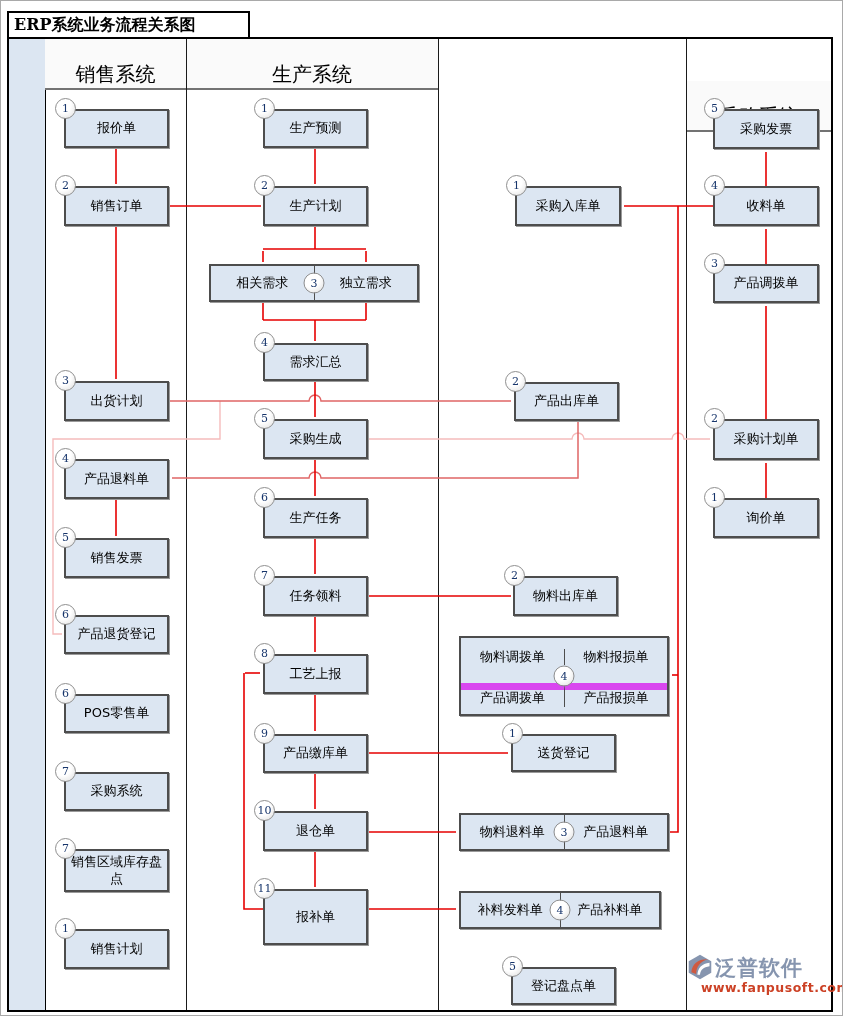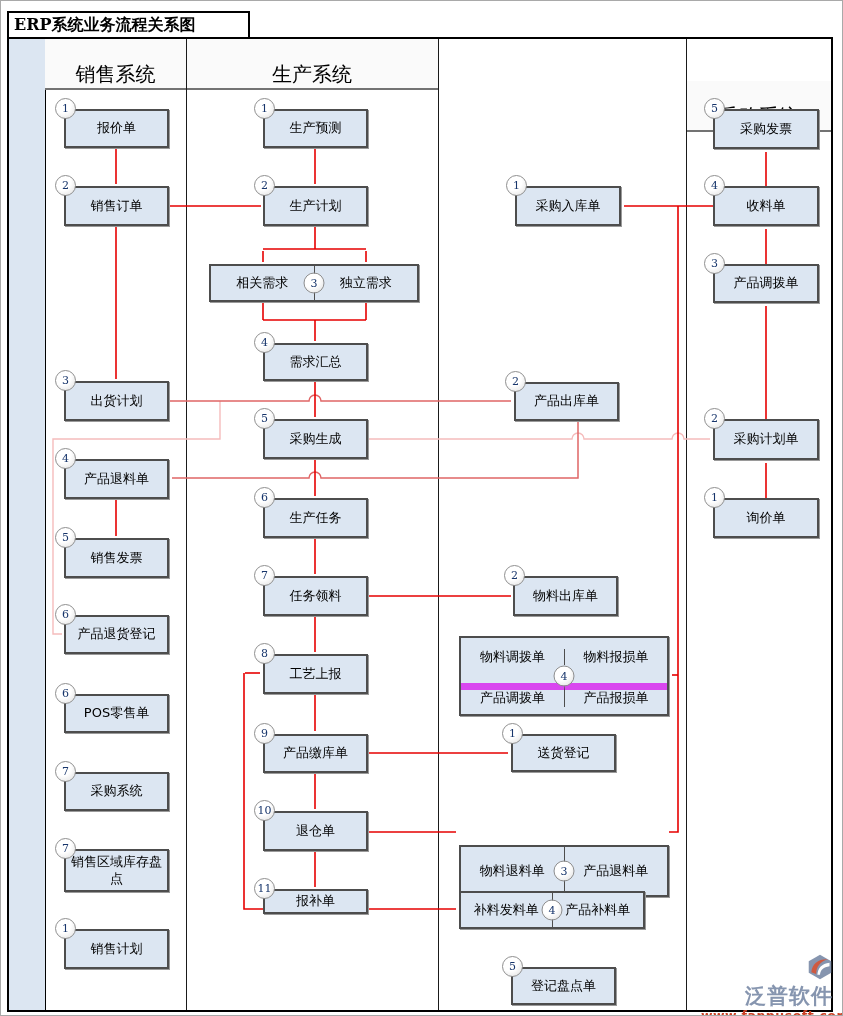--- a/index.html
+++ b/index.html
@@ -31,21 +31,21 @@
   .badge.center{left:50%;top:50%;transform:translate(-50%,-50%);}
   .node.split{padding:0;}
   .node.split .cell{flex:1;align-self:stretch;display:flex;align-items:center;justify-content:center;}
   .node.split .cr{border-left:1px solid #4d4d4d;}
   .node.grid4{display:grid;grid-template-columns:1fr 1fr;grid-template-rows:1fr 1fr;}
   .node.grid4 .cell{display:flex;align-items:center;justify-content:center;}
   .node.grid4 .cr{border-left:1px solid #4d4d4d;}
   .node.grid4 .ct{border-top:7px solid #d946ef;}
   
   .wm{position:absolute;left:686px;top:953px;width:146px;z-index:4;}
-  .wm .row{display:flex;align-items:flex-end;gap:2px;flex-direction:column;}
+  .wm .row{display:flex;align-items:flex-start;gap:2px;}
   .wm .brand{font-size:21px;font-weight:bold;color:#8695af;letter-spacing:1px;white-space:nowrap;}
   .wm .url{font-size:12.5px;font-weight:bold;color:#cc4125;margin-top:-2px;padding-left:14px;letter-spacing:.5px;}
 </style>
 </head>
 <body>
 
 <div id="stage">
 
   <div class="outer"></div>
   <div class="strip"></div>
@@ -195,21 +195,21 @@
     <span>工艺上报</span>
     </div>
   <div class="node" style="left:262px;top:733px;width:105px;height:39px">
     <span class="badge">9</span>
     <span>产品缴库单</span>
     </div>
   <div class="node" style="left:262px;top:810px;width:105px;height:40px">
     <span class="badge">10</span>
     <span>退仓单</span>
     </div>
-  <div class="node" style="left:262px;top:888px;width:105px;height:25px">
+  <div class="node" style="left:262px;top:888px;width:105px;height:56px">
     <span class="badge">11</span>
     <span>报补单</span>
     </div>
 
   <div class="node" style="left:514px;top:185px;width:106px;height:40px">
     <span class="badge">1</span>
     <span>采购入库单</span>
     </div>
   <div class="node" style="left:513px;top:381px;width:105px;height:39px">
     <span class="badge">2</span>
@@ -223,26 +223,26 @@
     <span class="cell">物料调拨单</span>
     <span class="cell cr">物料报损单</span>
     <span class="cell ct">产品调拨单</span>
     <span class="cell cr ct">产品报损单</span>
     <span class="badge center">4</span>
     </div>
   <div class="node" style="left:510px;top:733px;width:105px;height:38px">
     <span class="badge">1</span>
     <span>送货登记</span>
     </div>
-  <div class="node split" style="left:458px;top:844px;width:210px;height:52px">
+  <div class="node split" style="left:458px;top:812px;width:210px;height:38px">
     <span class="cell">物料退料单</span>
     <span class="cell cr">产品退料单</span>
     <span class="badge center">3</span>
     </div>
-  <div class="node split" style="left:458px;top:890px;width:186px;height:38px">
+  <div class="node split" style="left:458px;top:890px;width:202px;height:38px">
     <span class="cell">补料发料单</span>
     <span class="cell cr">产品补料单</span>
     <span class="badge center">4</span>
     </div>
   <div class="node" style="left:510px;top:966px;width:105px;height:38px">
     <span class="badge">5</span>
     <span>登记盘点单</span>
     </div>
 
   <div class="node" style="left:712px;top:108px;width:106px;height:40px">

